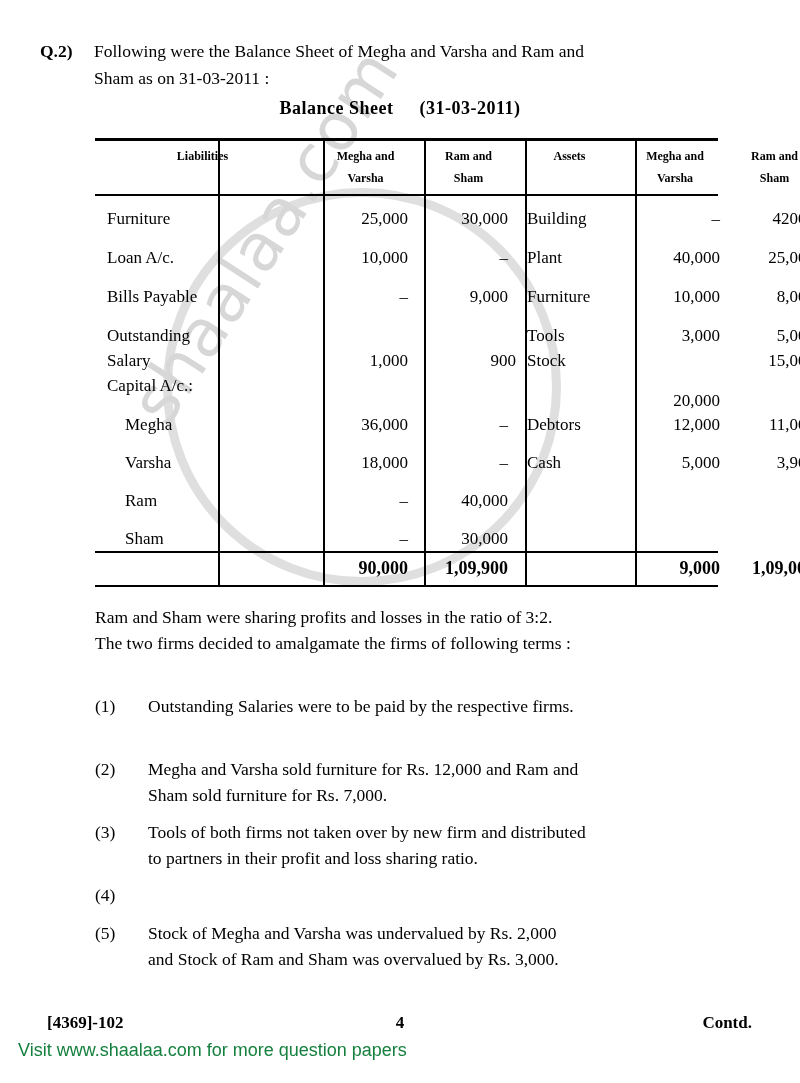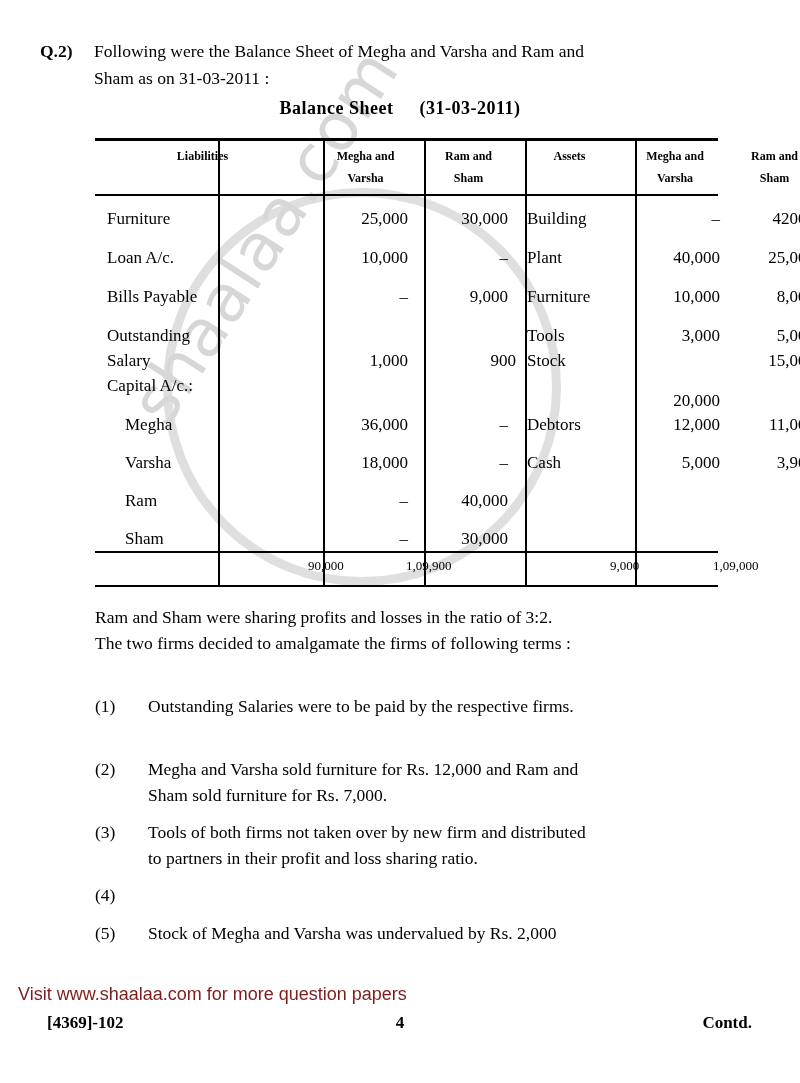--- a/index.html
+++ b/index.html
@@ -126,23 +126,23 @@
     white-space: nowrap;
   }
   .row-val {
     position: absolute;
     font-size: 17px;
     text-align: right;
     white-space: nowrap;
   }
   .tot-val {
     position: absolute;
-    font-size: 13px;
-    font-weight: normal;
-    text-align: left;
+    font-size: 18px;
+    font-weight: bold;
+    text-align: right;
     white-space: nowrap;
   }
 
   
   .para {
     position: absolute;
     left: 95px;
     width: 622px;
     font-size: 17.5px;
     line-height: 25.5px;
@@ -181,24 +181,24 @@
     font-size: 17px;
     font-weight: bold;
   }
   .footer .f-left  { position: absolute; left: 47px; }
   .footer .f-mid   { position: absolute; left: 0; width: 800px; text-align: center; }
   .footer .f-right { position: absolute; right: 48px; }
 
   .visitline {
     position: absolute;
     left: 18px;
-    top: 984px;
+    top: 1040px;
     font-family: "Liberation Sans", "DejaVu Sans", sans-serif;
     font-size: 18px;
-    color: #7f1d1d;
+    color: #15803d;
   }
 </style>
 </head>
 <body>
 
 <div id="watermark">
   <div class="wm-ring"></div>
   <div class="wm-text">shaalaa.com</div>
 </div>
 
@@ -339,20 +339,21 @@
   </div>
 
   <div class="listitem" style="top:883px;">
     <span class="listnum">(4)</span>
   </div>
 
   <div class="listitem" style="top:921px;">
     <span class="listnum">(5)</span>
     <div class="listbody">
       <span>Stock of Megha and Varsha was undervalued by Rs. 2,000</span>
+      <span class="last">and Stock of Ram and Sham was overvalued by Rs. 3,000.</span>
     </div>
   </div>
 
   <div class="footer">
     <span class="f-left">[4369]-102</span>
     <span class="f-mid">4</span>
     <span class="f-right">Contd.</span>
   </div>
 
   <div class="visitline">Visit www.shaalaa.com for more question papers</div>

